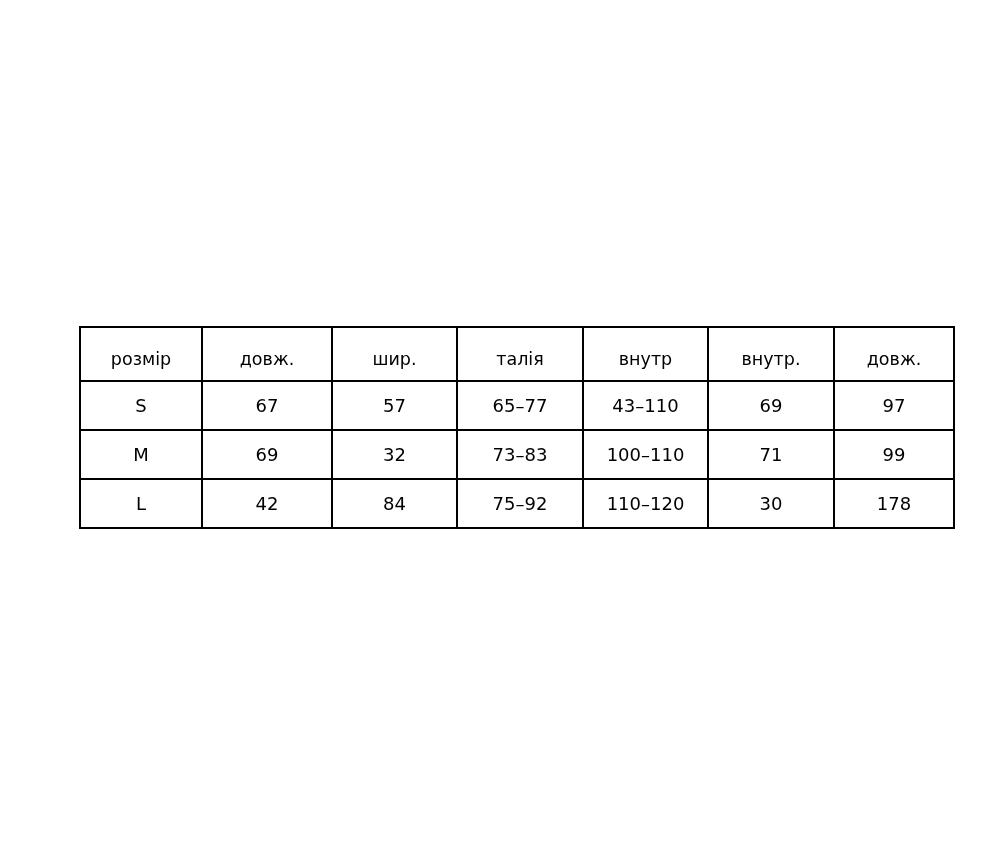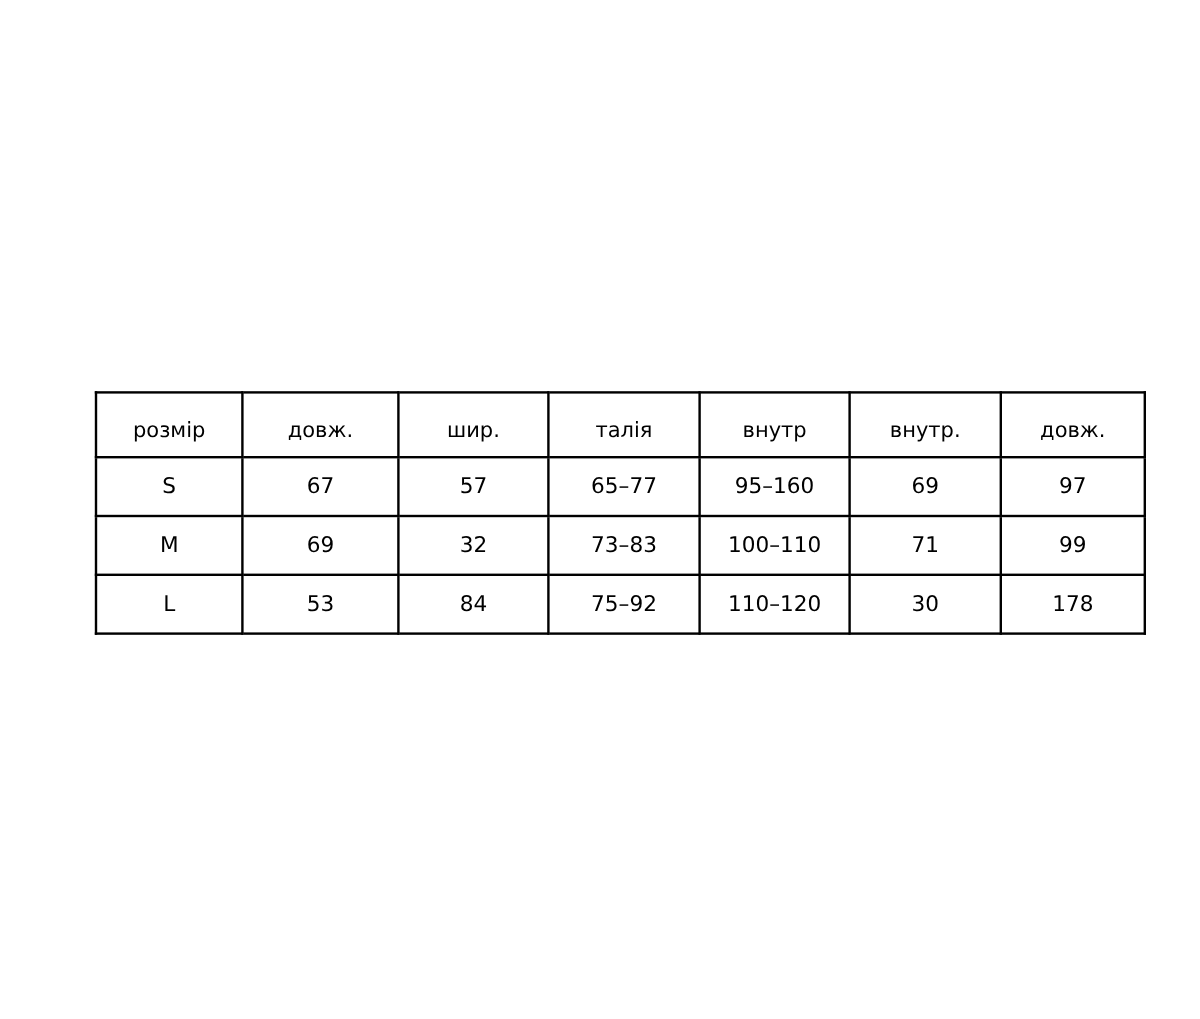--- a/index.html
+++ b/index.html
@@ -143,36 +143,36 @@
             </span>
           </th>
         </tr>
       </thead>
       <tbody>
         <tr>
           <td>S</td>
           <td>67</td>
           <td>57</td>
           <td>65–77</td>
-          <td>95–160</td>
+          <td>43–110</td>
           <td>69</td>
           <td>97</td>
         </tr>
         <tr>
           <td>M</td>
           <td>69</td>
           <td>32</td>
           <td>73–83</td>
           <td>100–110</td>
           <td>71</td>
           <td>99</td>
         </tr>
         <tr>
           <td>L</td>
-          <td>53</td>
+          <td>42</td>
           <td>84</td>
           <td>75–92</td>
           <td>110–120</td>
           <td>30</td>
           <td>178</td>
         </tr>
       </tbody>
     </table>
   </div>
 

